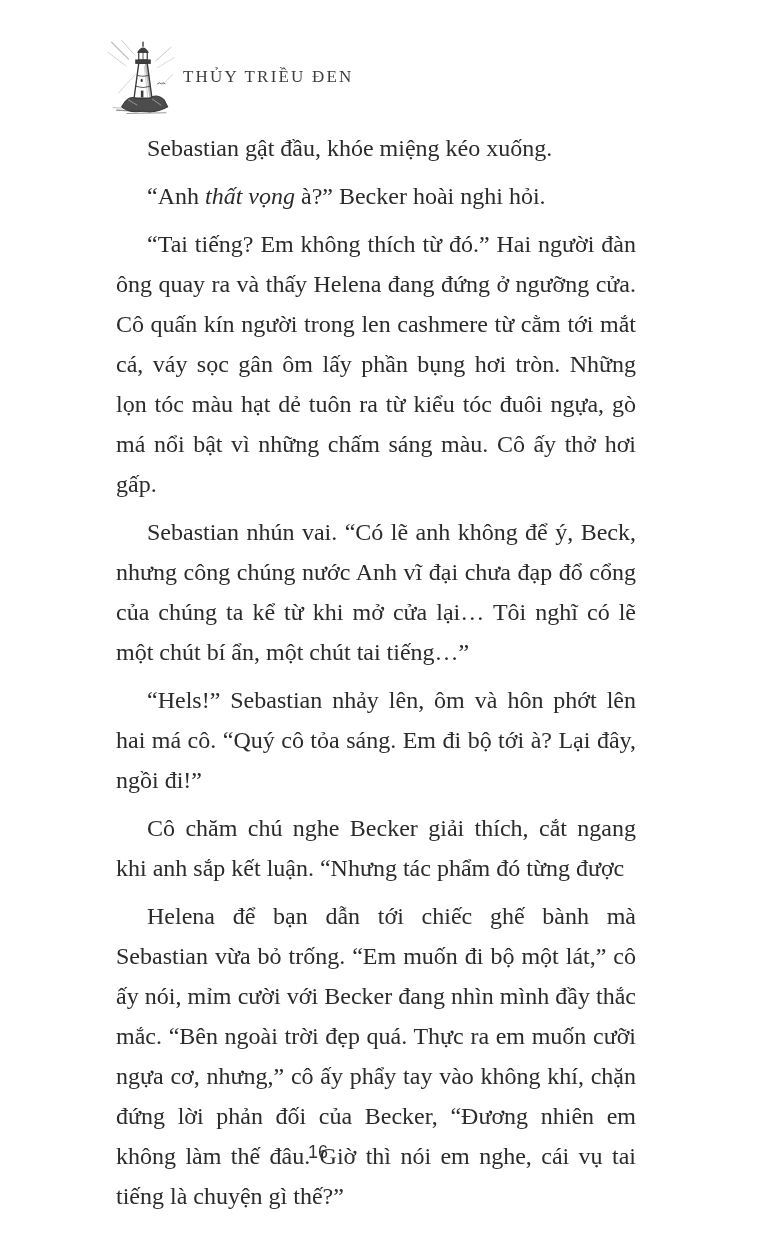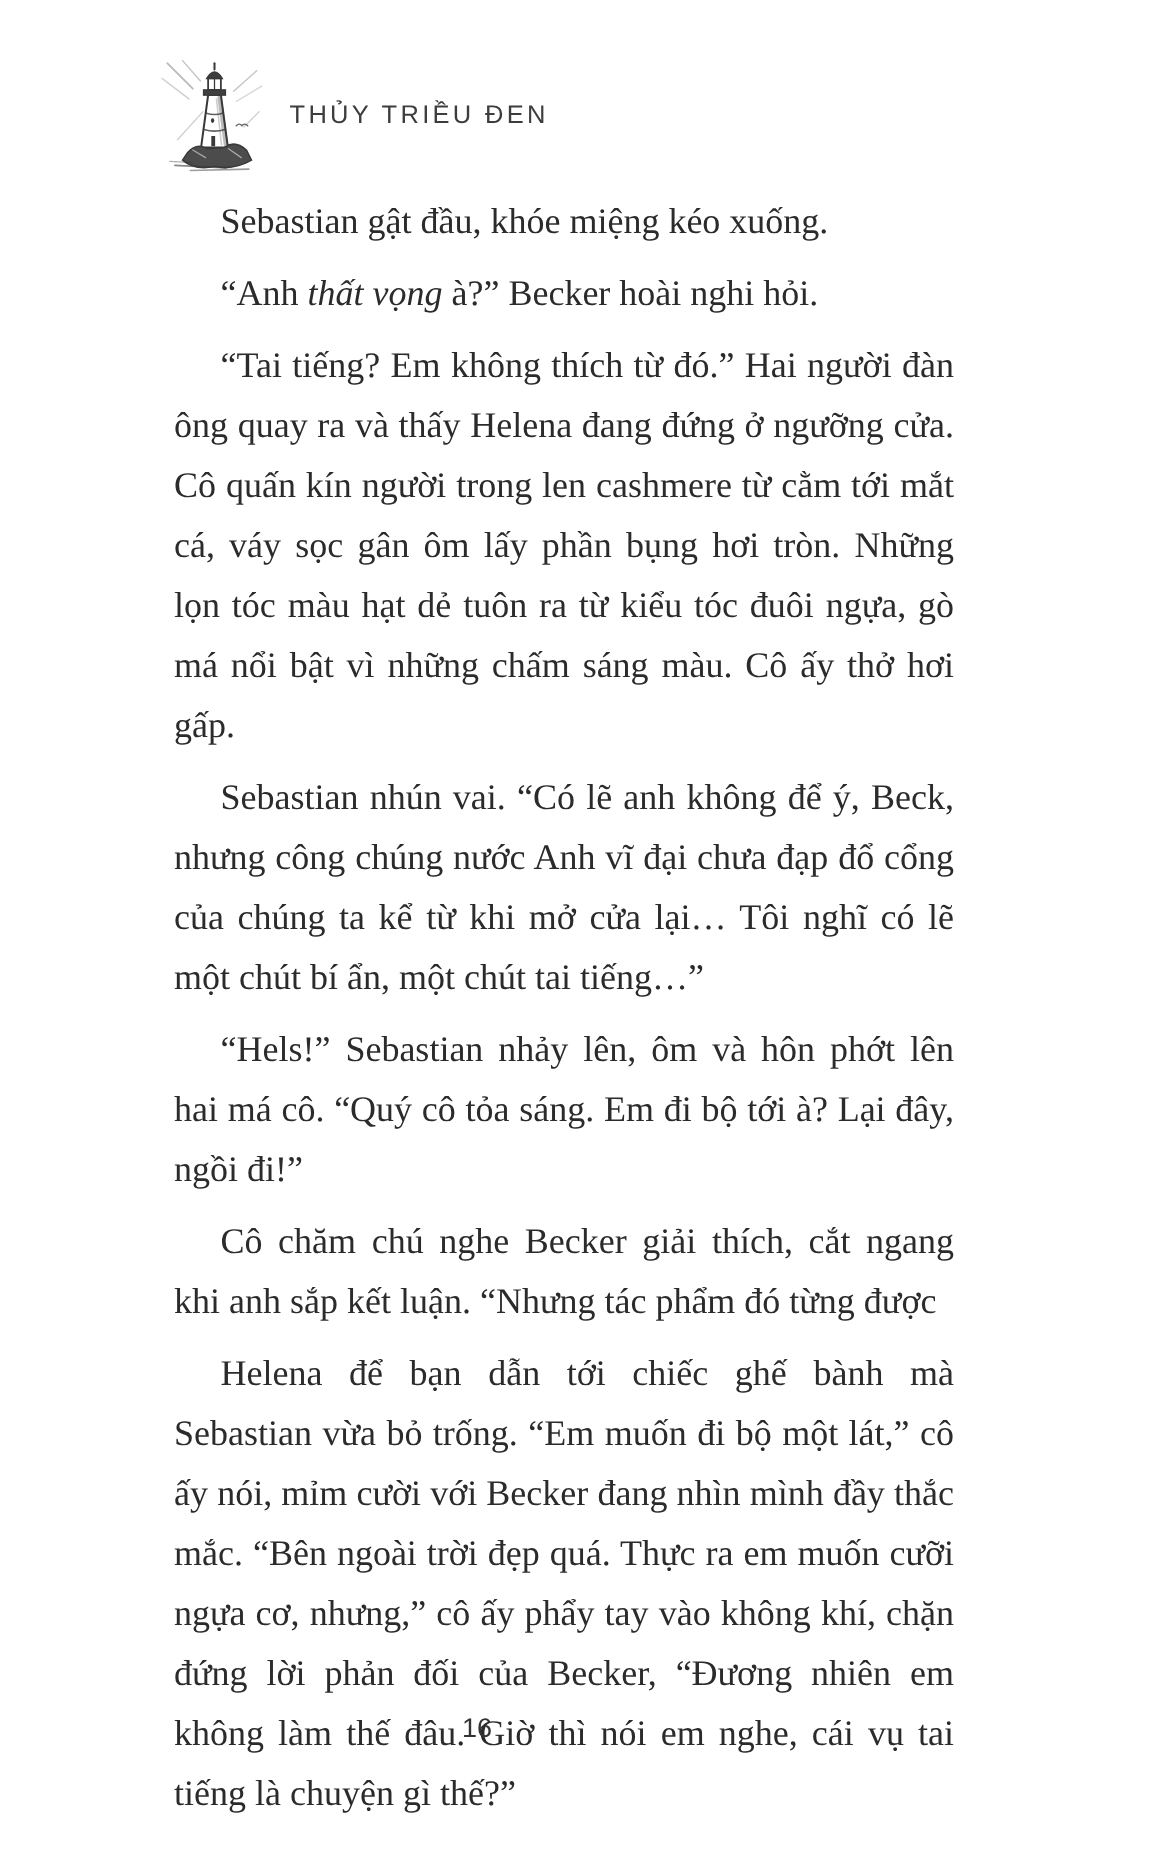--- a/index.html
+++ b/index.html
@@ -23,26 +23,26 @@
     height: 82px;
     display: flex;
     align-items: center;
   }
   .lighthouse {
     width: 80px;
     height: 82px;
     flex: 0 0 auto;
   }
   .header-title {
-    font-family: Liberation Sans, sans-serif;
+    font-family: Liberation Serif, serif;
     font-size: 17px;
     font-weight: 400;
     letter-spacing: 2.2px;
     color: #3d3d3d;
-    margin-left: 10px;
+    margin-left: 0;
     white-space: nowrap;
   }
   .body-text {
     position: absolute;
     left: 116px;
     top: 128px;
     width: 536px;
     font-size: 24px;
     line-height: 40px;
     color: #2b2b2b;

